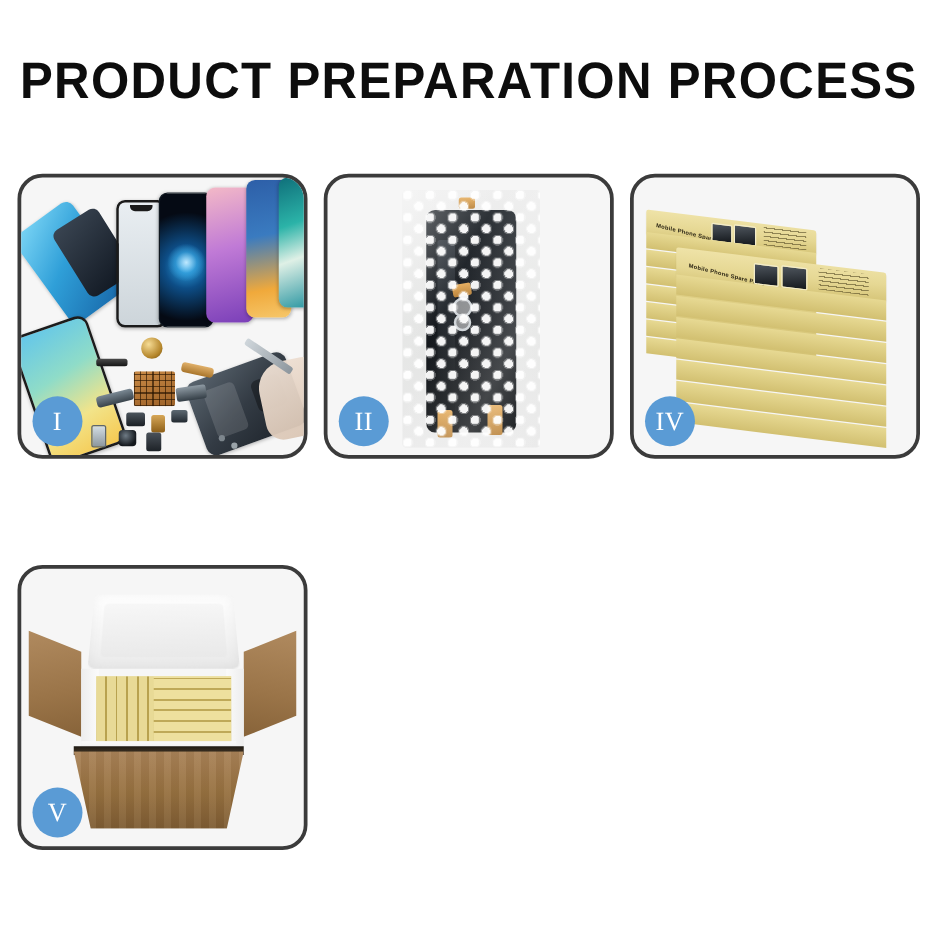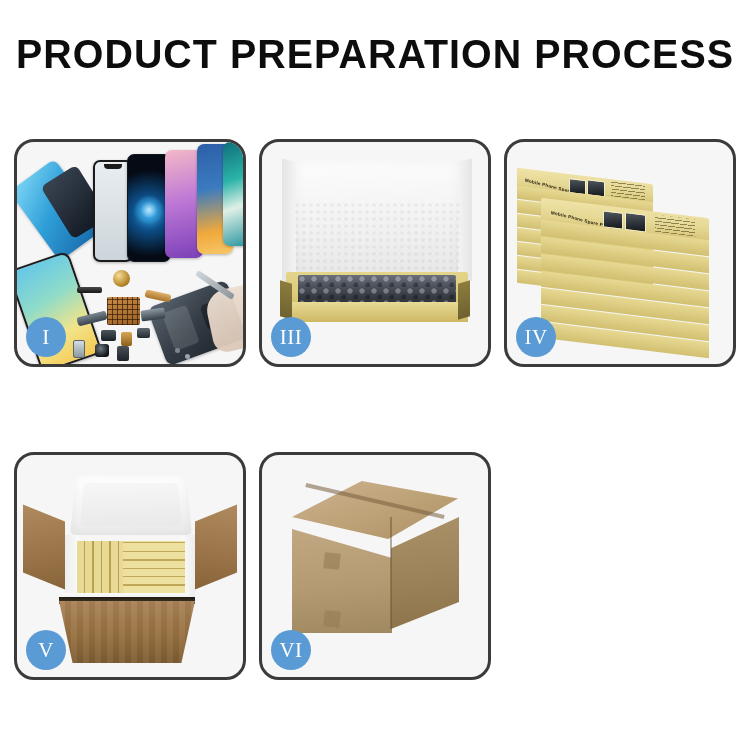--- a/index.html
+++ b/index.html
@@ -11,21 +11,21 @@
     width: 750px;
     height: 750px;
     font-family: "Liberation Sans", sans-serif;
     overflow: hidden;
     position: relative;
   }
 
   
   #header {
     width: 100%;
-    padding-top: 34px;
+    padding-top: 44px;
     text-align: center;
     box-sizing: border-box;
   }
   #main-title {
     font-family: "Liberation Sans", sans-serif;
     font-size: 41px;
     font-weight: bold;
     letter-spacing: 1.1px;
     color: #0d0d0d;
     line-height: 1.0;
@@ -495,35 +495,38 @@
       <div class="part part-chip-c"></div>
       <div class="part part-camera"></div>
       <div class="part part-sim"></div>
       <div class="part part-batt"></div>
       <div class="part part-screw-a"></div>
       <div class="part part-screw-b"></div>
     </div>
     <div class="badge">I</div>
   </div>
 
-
   <div class="panel">
     <div class="panel-stage">
-      <div class="p3-foamlid"></div>
-      <div class="p3-foamtex"></div>
-      <div class="p3-tray"></div>
-      <div class="p3-inner">
-        <div class="p3-inner-tex"></div>
+      <div class="bw-pack">
+        <div class="bw-lcd"></div>
+        <div class="bw-lcd-strip"></div>
+        <div class="bw-tape bw-tape-1"></div>
+        <div class="bw-tape bw-tape-2"></div>
+        <div class="bw-tape bw-tape-3"></div>
+        <div class="bw-tape bw-tape-4"></div>
+        <div class="bw-ring bw-ring-1"></div>
+        <div class="bw-ring bw-ring-2"></div>
+        <div class="bw-bubbles"></div>
+        <div class="bw-sheen"></div>
       </div>
-      <div class="p3-tray-front"></div>
-      <div class="p3-tray-lflap"></div>
-      <div class="p3-tray-rflap"></div>
     </div>
-    <div class="badge">III</div>
+    <div class="badge">II</div>
   </div>
+
 
   <div class="panel">
     <div class="panel-stage">
 
       <div class="st-box" style="left:10px; top:34px; width:136px; height:20px; transform: skewY(7deg);">
         <div class="st-label" style="left:8px; top:9px; transform: rotate(7deg);">Mobile Phone Spare Parts</div>
         <div class="st-win" style="left:52px; top:4px; width:15px; height:13px;"></div>
         <div class="st-win" style="left:70px; top:3px; width:16px; height:14px;"></div>
         <div class="st-lines" style="left:94px; top:2px; width:34px; height:15px;"></div>
       </div>
@@ -562,26 +565,14 @@
       <div class="v5-content"></div>
       <div class="v5-foamBot"></div>
       <div class="v5-rim"></div>
       <div class="v5-body">
         <div class="v5-body-tex"></div>
       </div>
     </div>
     <div class="badge">V</div>
   </div>
 
-  <div class="panel">
-    <div class="panel-stage">
-      <div class="v6-top"></div>
-      <div class="v6-topseam"></div>
-      <div class="v6-left"></div>
-      <div class="v6-right"></div>
-      <div class="v6-edge"></div>
-      <div class="v6-tape v6-tape-1"></div>
-      <div class="v6-tape v6-tape-2"></div>
-    </div>
-    <div class="badge">VI</div>
-  </div>
 
 </div>
 
 </body></html>

